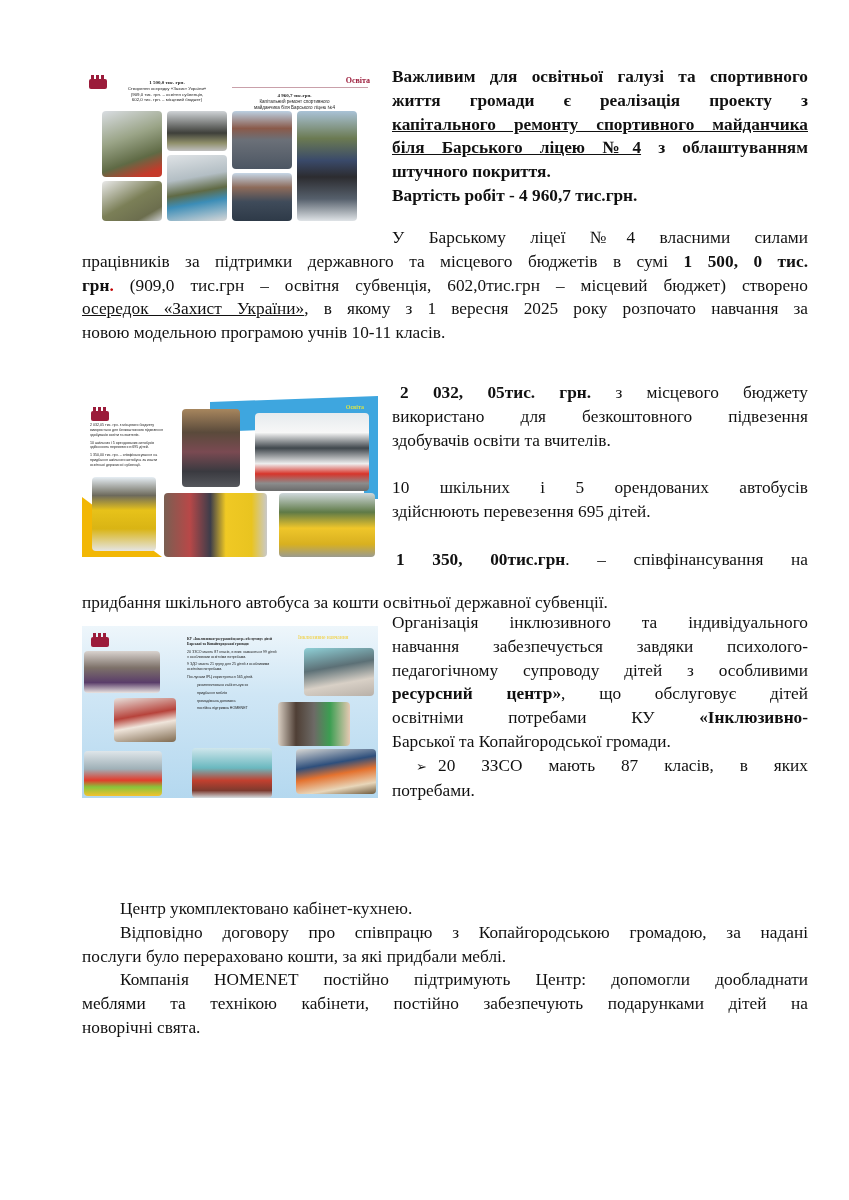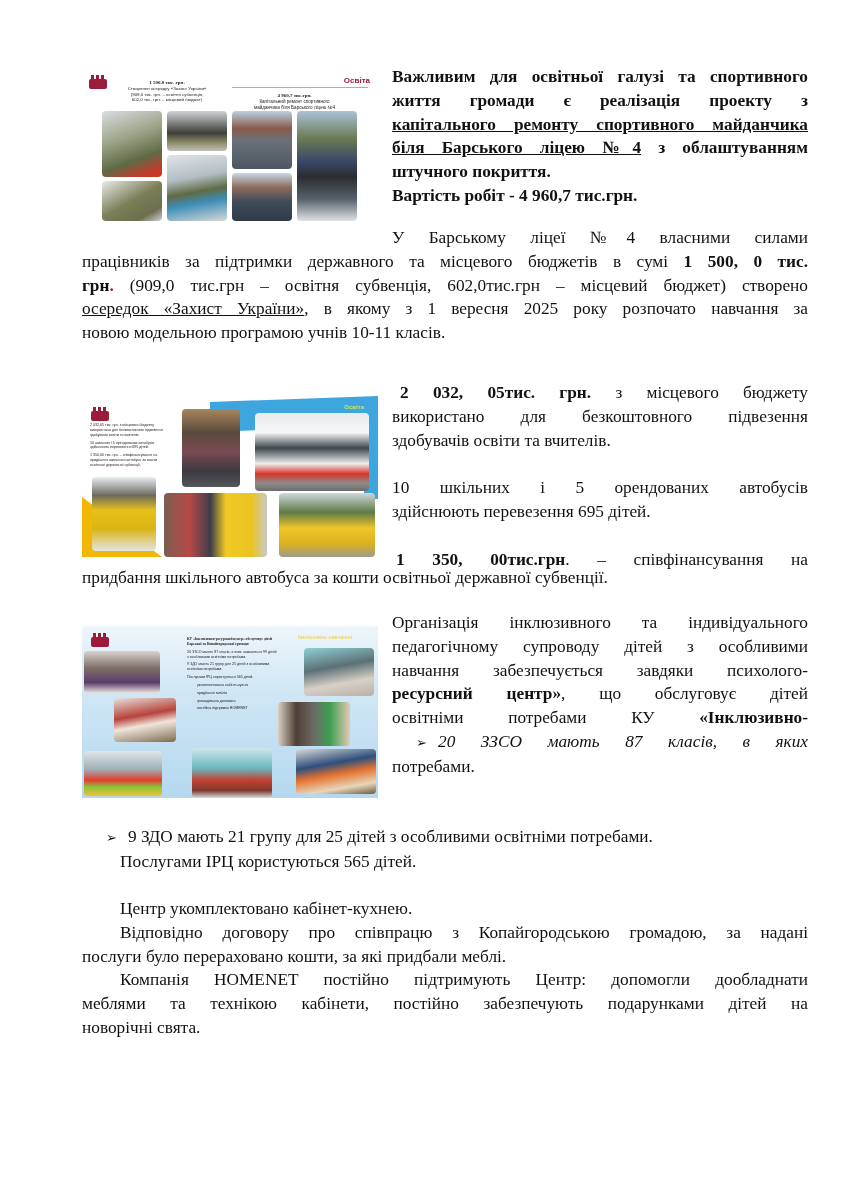--- a/index.html
+++ b/index.html
@@ -14,21 +14,21 @@
   .b { font-weight: bold; font-family: Liberation Serif, serif; }
   .red { color: #c00000; font-weight: bold; }
   .bullet-glyph { display: inline-block; width: 22px; font-family: "DejaVu Sans", sans-serif; font-size: 13px; }
 
   
   .slide { position: absolute; overflow: hidden; background: #fff; }
   .slide .logo { position: absolute; width: 18px; height: 10px; background: #9b1b3a; border-radius: 2px; }
   .slide .logo::after { content: ""; position: absolute; left: 2px; top: -4px; width: 14px; height: 5px;
       background: repeating-linear-gradient(90deg, #9b1b3a 0 3px, transparent 3px 5px); }
   .slide .cap { position: absolute; font-family: "Liberation Sans", sans-serif; color: #222; text-align: center; line-height: 1.25; }
-  .slide .tag { position: absolute; font-family: Liberation Sans, sans-serif; font-weight: bold; text-align: right; }
+  .slide .tag { position: absolute; font-family: Liberation Serif, serif; font-weight: bold; text-align: right; }
   .photo { position: absolute; border-radius: 4px; overflow: hidden; }
   .mini-text { position: absolute; font-family: "Liberation Sans", sans-serif; font-size: 3.6px; line-height: 1.35; color: #222; }
   .mini-text div { margin-bottom: 3px; }
 </style>
 </head>
 <body>
 
 <div class="page">
 
   <div class="slide" style="left:82px; top:68px; width:296px; height:180px;">
@@ -94,21 +94,21 @@
   <div class="txt" style="left:392px; top:381px; width:416px;">
     <p class="just-line" style="padding-left:8px;"><span class="b">2 032, 05тис. грн.</span><span> з місцевого бюджету</span></p>
     <p class="just-line">використано для безкоштовного підвезення</p>
     <p>здобувачів освіти та вчителів.</p>
     <p style="height:23.8px;"></p>
     <p class="just-line">10 шкільних і 5 орендованих автобусів</p>
     <p>здійснюють перевезення 695 дітей.</p>
     <p style="height:23.8px;"></p>
     <p class="just-line" style="padding-left:4px;"><span class="b">1 350, 00тис.грн</span><span>. – співфінансування на</span></p>
   </div>
-  <div class="txt" style="left:82px; top:566px; width:726px;">
+  <div class="txt" style="left:82px; top:591px; width:726px;">
     <p>придбання шкільного автобуса за кошти освітньої державної субвенції.</p>
   </div>
 
   <div class="slide" style="left:82px; top:626px; width:296px; height:172px; background:linear-gradient(180deg,#eef6fb 0%,#cfe6f5 40%,#b4d8ef 100%);">
     <div class="logo" style="left:9px; top:11px;"></div>
     <div class="tag" style="left:216px; top:8px; font-size:5.5px; color:#f2cf3a; font-weight:normal;">Інклюзивне навчання</div>
     <div class="mini-text" style="left:105px; top:11px; width:92px;">
       <div class="b">КУ «Інклюзивно-ресурсний центр» обслуговує дітей Барської та Копайгородської громади</div>
       <div>20 ЗЗСО мають 87 класів, в яких навчаються 99 дітей з особливими освітніми потребами.</div>
       <div>9 ЗДО мають 21 групу для 25 дітей з особливими освітніми потребами.</div>
@@ -122,32 +122,29 @@
     <div class="photo" style="left:32px; top:72px; width:62px; height:44px; background:linear-gradient(170deg,#e7e1dc 0%,#b7433b 40%,#efe5db 60%,#7f6a4f 100%);"></div>
     <div class="photo" style="left:2px; top:125px; width:78px; height:45px; background:linear-gradient(180deg,#dfe6ea 0%,#9fb0b7 40%,#e23c2c 65%,#88c43c 80%,#f3c22e 100%);"></div>
     <div class="photo" style="left:110px; top:122px; width:80px; height:50px; background:linear-gradient(180deg,#cfe6ec 0%,#6ab8bf 40%,#c1402f 65%,#7d3a2e 85%,#d6dde0 100%);"></div>
     <div class="photo" style="left:222px; top:22px; width:70px; height:48px; background:linear-gradient(170deg,#8fd0d7 0%,#5c7076 40%,#d8d0c6 70%,#b8b0a8 100%);"></div>
     <div class="photo" style="left:196px; top:76px; width:72px; height:44px; background:linear-gradient(90deg,#d9cfc3 0%,#4f3f35 25%,#6d6a66 50%,#3c9e52 72%,#e6c9b3 100%);"></div>
     <div class="photo" style="left:214px; top:123px; width:80px; height:45px; background:linear-gradient(170deg,#d9d9d6 0%,#2e4f7c 35%,#e4722f 55%,#e8d6b9 80%,#6d5a3e 100%);"></div>
   </div>
 
   <div class="txt" style="left:392px; top:611px; width:416px;">
     <p class="just-line">Організація інклюзивного та індивідуального</p>
+    <p class="just-line">навчання забезпечується завдяки психолого-</p>
     <p class="just-line">педагогічному супроводу дітей з особливими</p>
-    <p class="just-line">навчання забезпечується завдяки психолого-</p>
     <p class="just-line"><span class="b">ресурсний центр»</span><span>, що обслуговує дітей</span></p>
     <p class="just-line"><span>освітніми потребами КУ </span><span class="b">«Інклюзивно-</span></p>
-    <p class="just-line" style="padding-left:24px;font-style:italic;"><span class="bullet-glyph">➢</span><span>20 ЗЗСО мають 87 класів, в яких</span></p>
+    <p>Барської та Копайгородської громади.</p>
+    <p class="just-line" style="padding-left:24px;"><span class="bullet-glyph">➢</span><span>20 ЗЗСО мають 87 класів, в яких</span></p>
     <p>потребами.</p>
   </div>
 
-  <div class="txt" style="left:82px; top:825px; width:726px;">
-    <p style="padding-left:24px;"><span class="bullet-glyph">➢</span><span>9 ЗДО мають 21 групу для 25 дітей з особливими освітніми потребами.</span></p>
-    <p style="padding-left:38px;">Послугами ІРЦ користуються 565 дітей.</p>
-  </div>
 
   <div class="txt" style="left:82px; top:897px; width:726px;">
     <p style="padding-left:38px;">Центр укомплектовано кабінет-кухнею.</p>
     <p class="just-line" style="padding-left:38px;">Відповідно договору про співпрацю з Копайгородською громадою, за надані</p>
     <p>послуги було перераховано кошти, за які придбали меблі.</p>
     <p class="just-line" style="padding-left:38px;">Компанія HOMENET постійно підтримують Центр: допомогли дообладнати</p>
     <p class="just-line">меблями та технікою кабінети, постійно забезпечують подарунками дітей на</p>
     <p>новорічні свята.</p>
   </div>
 

